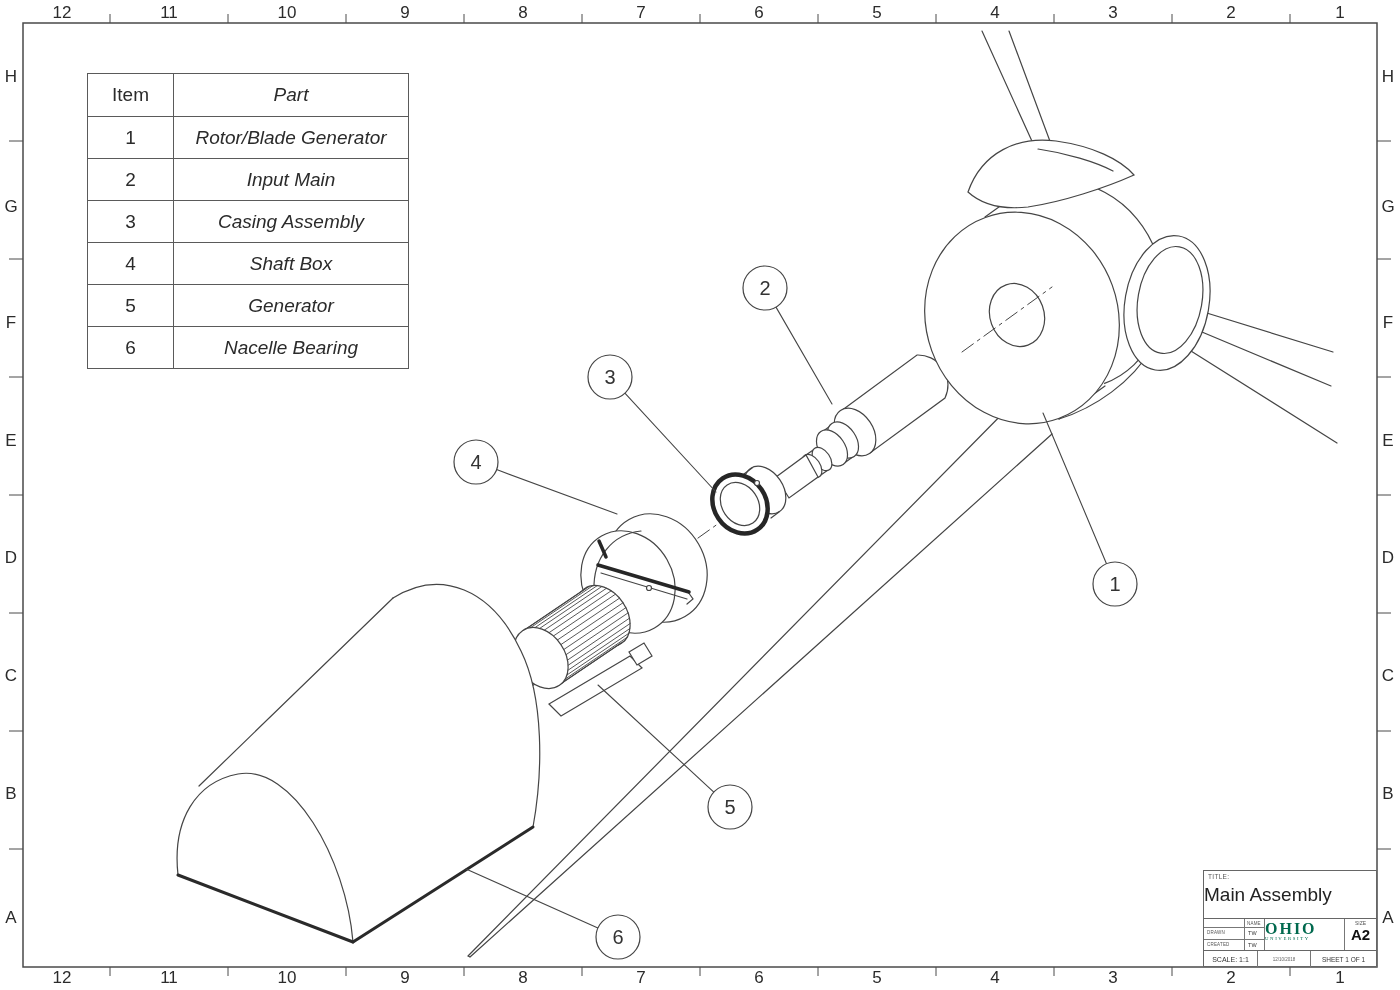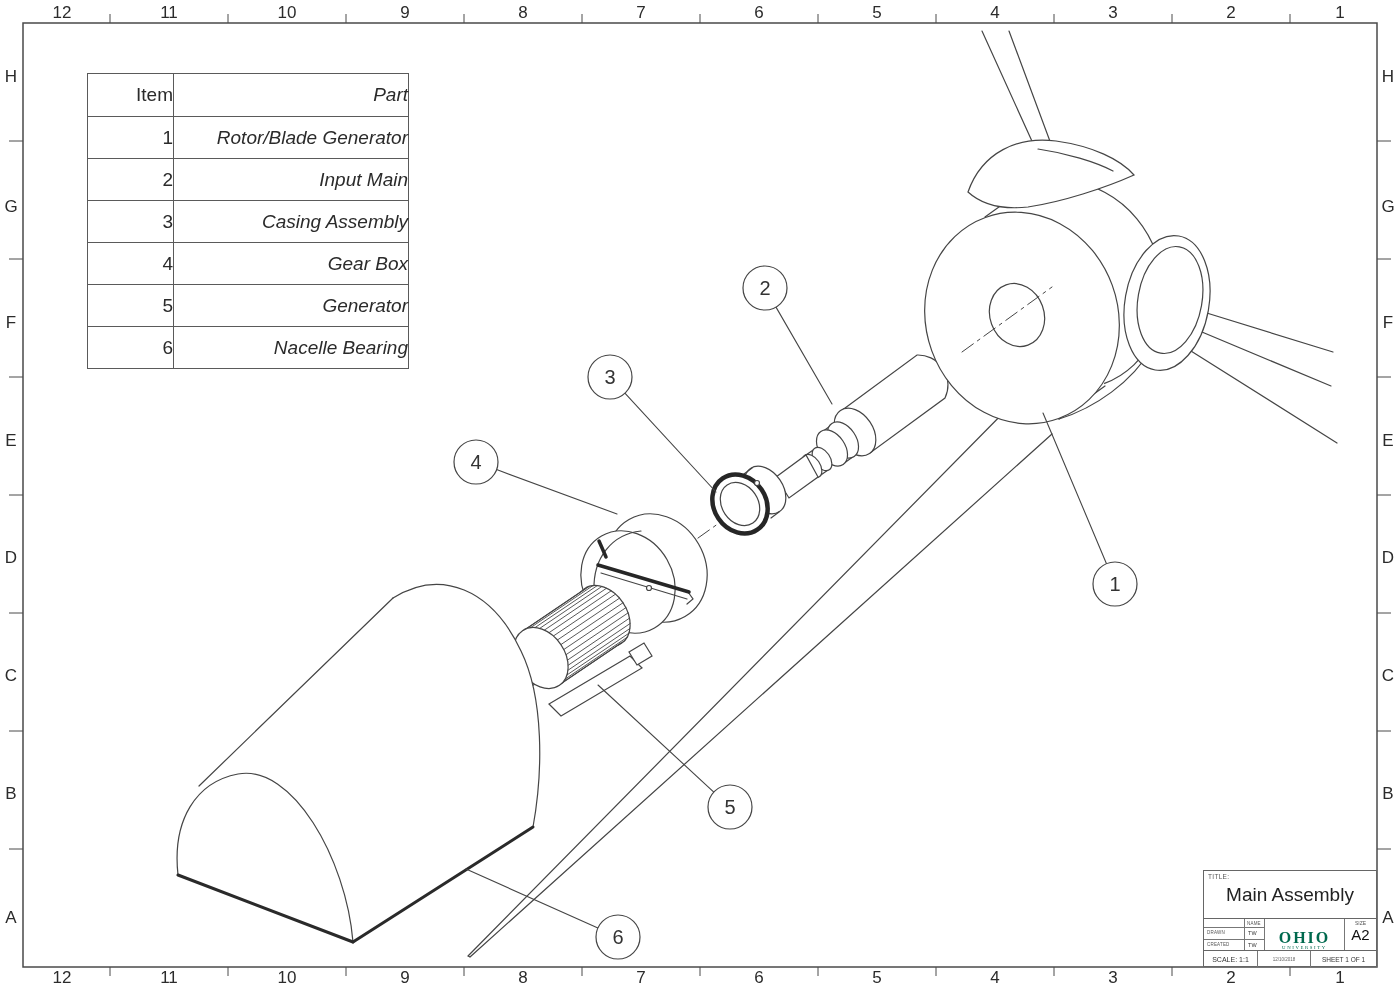--- a/index.html
+++ b/index.html
@@ -10,44 +10,44 @@
   .sheet svg{position:absolute;left:0;top:0;}
   .zone-label{
     position:absolute;transform:translate(-50%,-50%);
     font-size:17px;color:#2b2b2b;white-space:nowrap;
   }
   
   .parts-table{
     position:absolute;left:87px;top:73px;border-collapse:collapse;background:#fff;
   }
   .parts-table td,.parts-table th{
-    border:1px solid #5a5a5a;text-align:right;vertical-align:middle;
+    border:1px solid #5a5a5a;text-align:center;vertical-align:middle;
     font-size:19px;font-weight:400;color:#2b2b2b;padding:0;
   }
   .parts-table th{height:42px;}
   .parts-table td{height:41px;}
   .col-item{width:85px;}
   .col-part{width:234px;font-style:italic;}
   
   .title-block{
     position:absolute;left:1203px;top:870px;width:174px;height:97px;
     background:#fff;border:1px solid #666;box-sizing:border-box;color:#333;
   }
   .tb-title{position:relative;height:47px;border-bottom:1px solid #666;}
   .tb-title-label{position:absolute;top:2px;left:4px;font-size:6.5px;color:#555;letter-spacing:.3px;}
-  .tb-title-text{position:absolute;top:13px;left:0;right:0;text-align:center;font-size:19px;color:#222;}
+  .tb-title-text{position:absolute;top:13px;left:0;right:0;text-align:left;font-size:19px;color:#222;}
   .tb-mid{position:relative;height:31px;border-bottom:1px solid #666;font-size:4.5px;}
   .tb-vline{position:absolute;top:0;bottom:0;width:1px;background:#777;}
   .tb-hline{position:absolute;height:1px;background:#777;}
   .tb-small{position:absolute;color:#555;letter-spacing:.2px;}
-  .tb-logo{position:absolute;left:61px;width:79px;top:11px;text-align:center;}
+  .tb-logo{position:absolute;left:61px;width:79px;top:2px;}
   .tb-logo-main{font-family:"Liberation Serif", serif;font-weight:bold;font-size:16px;letter-spacing:2px;line-height:15px;}
   .tb-logo-sub{font-family:"Liberation Serif", serif;font-size:4.8px;letter-spacing:1.6px;line-height:6px;}
   .tb-size-label{position:absolute;left:141px;right:0;top:1px;text-align:center;font-size:5px;color:#555;}
-  .tb-size-value{position:absolute;left:141px;right:0;top:7px;text-align:center;font-size:15px;font-weight:normal;color:#111;}
+  .tb-size-value{position:absolute;left:141px;right:0;top:7px;text-align:center;font-size:15px;font-weight:bold;color:#111;}
   .tb-bottom{position:relative;height:17px;display:flex;align-items:center;}
   .tb-cell{height:100%;display:flex;align-items:center;justify-content:center;box-sizing:border-box;}
   .tb-scale{width:54px;border-right:1px solid #777;font-size:7px;color:#333;}
   .tb-date{width:53px;border-right:1px solid #777;font-size:4.5px;color:#666;}
   .tb-sheet{flex:1;font-size:6.5px;color:#333;}
 </style>
 </head>
 <body>
 
 <div class="sheet">
@@ -242,21 +242,21 @@
         <tr>
           <td class="col-item">2</td>
           <td class="col-part">Input Main</td>
         </tr>
         <tr>
           <td class="col-item">3</td>
           <td class="col-part">Casing Assembly</td>
         </tr>
         <tr>
           <td class="col-item">4</td>
-          <td class="col-part">Gear Box</td>
+          <td class="col-part">Shaft Box</td>
         </tr>
         <tr>
           <td class="col-item">5</td>
           <td class="col-part">Generator</td>
         </tr>
         <tr>
           <td class="col-item">6</td>
           <td class="col-part">Nacelle Bearing</td>
         </tr>
       </tbody>

